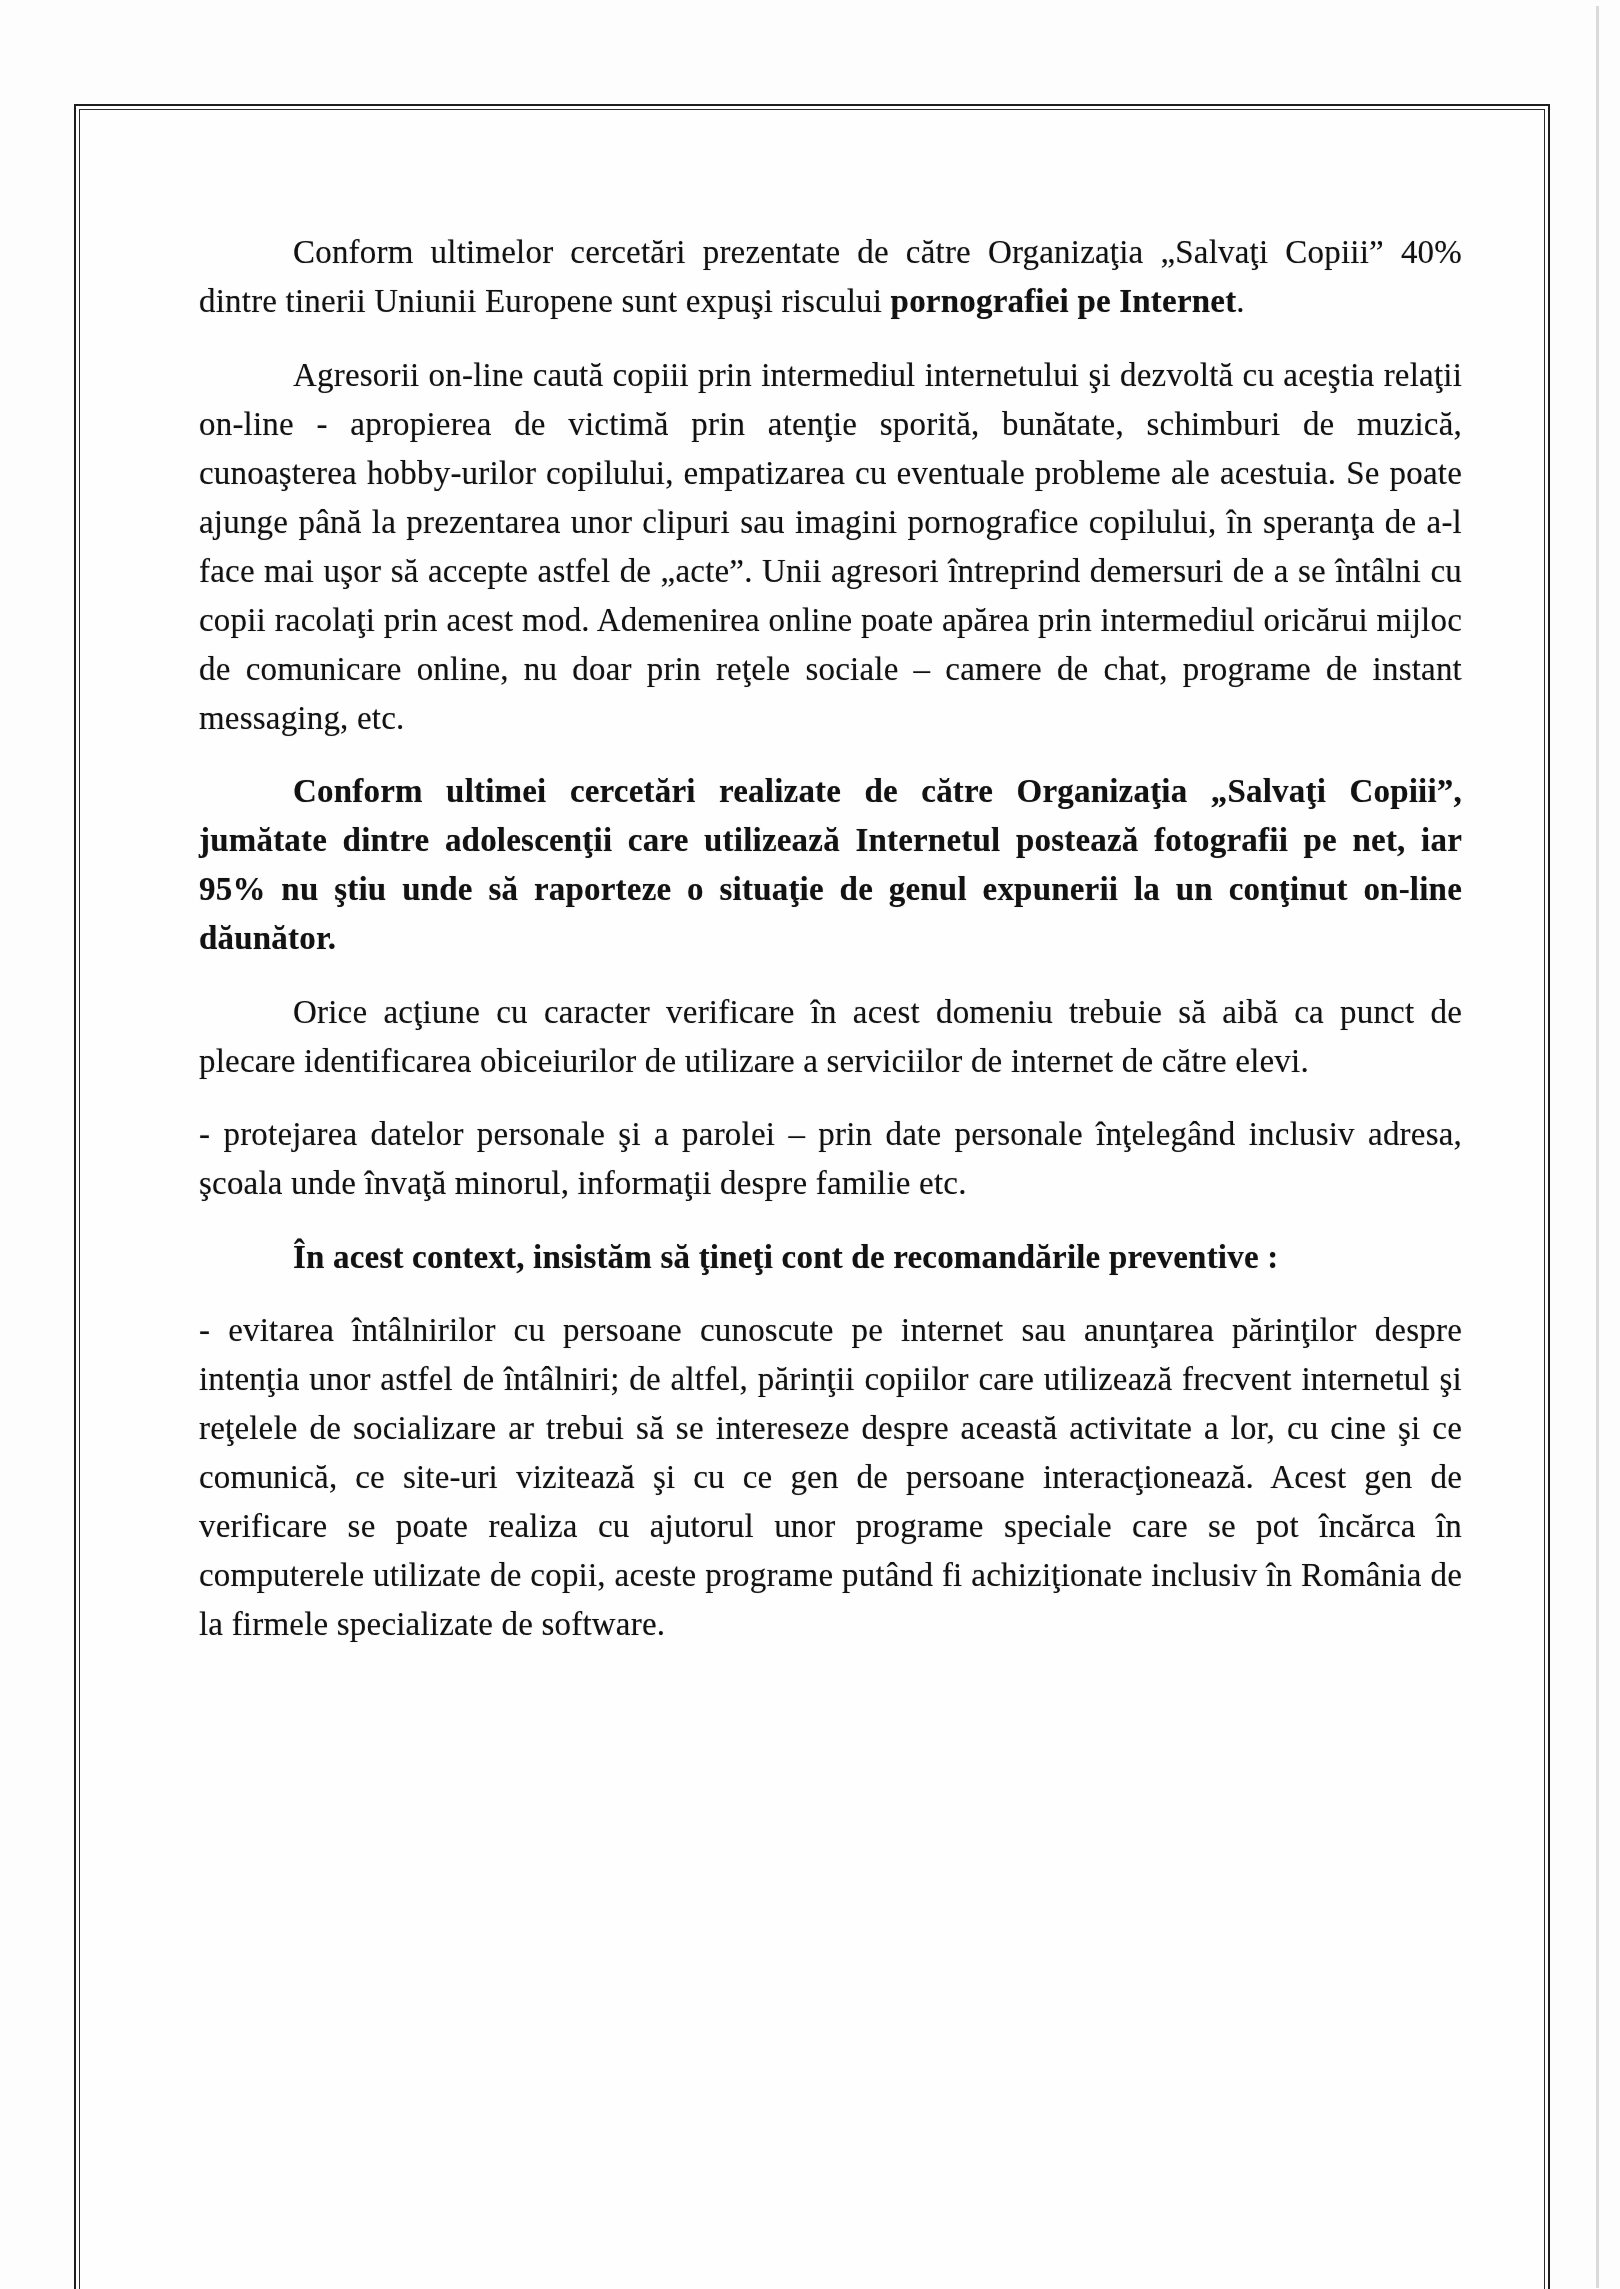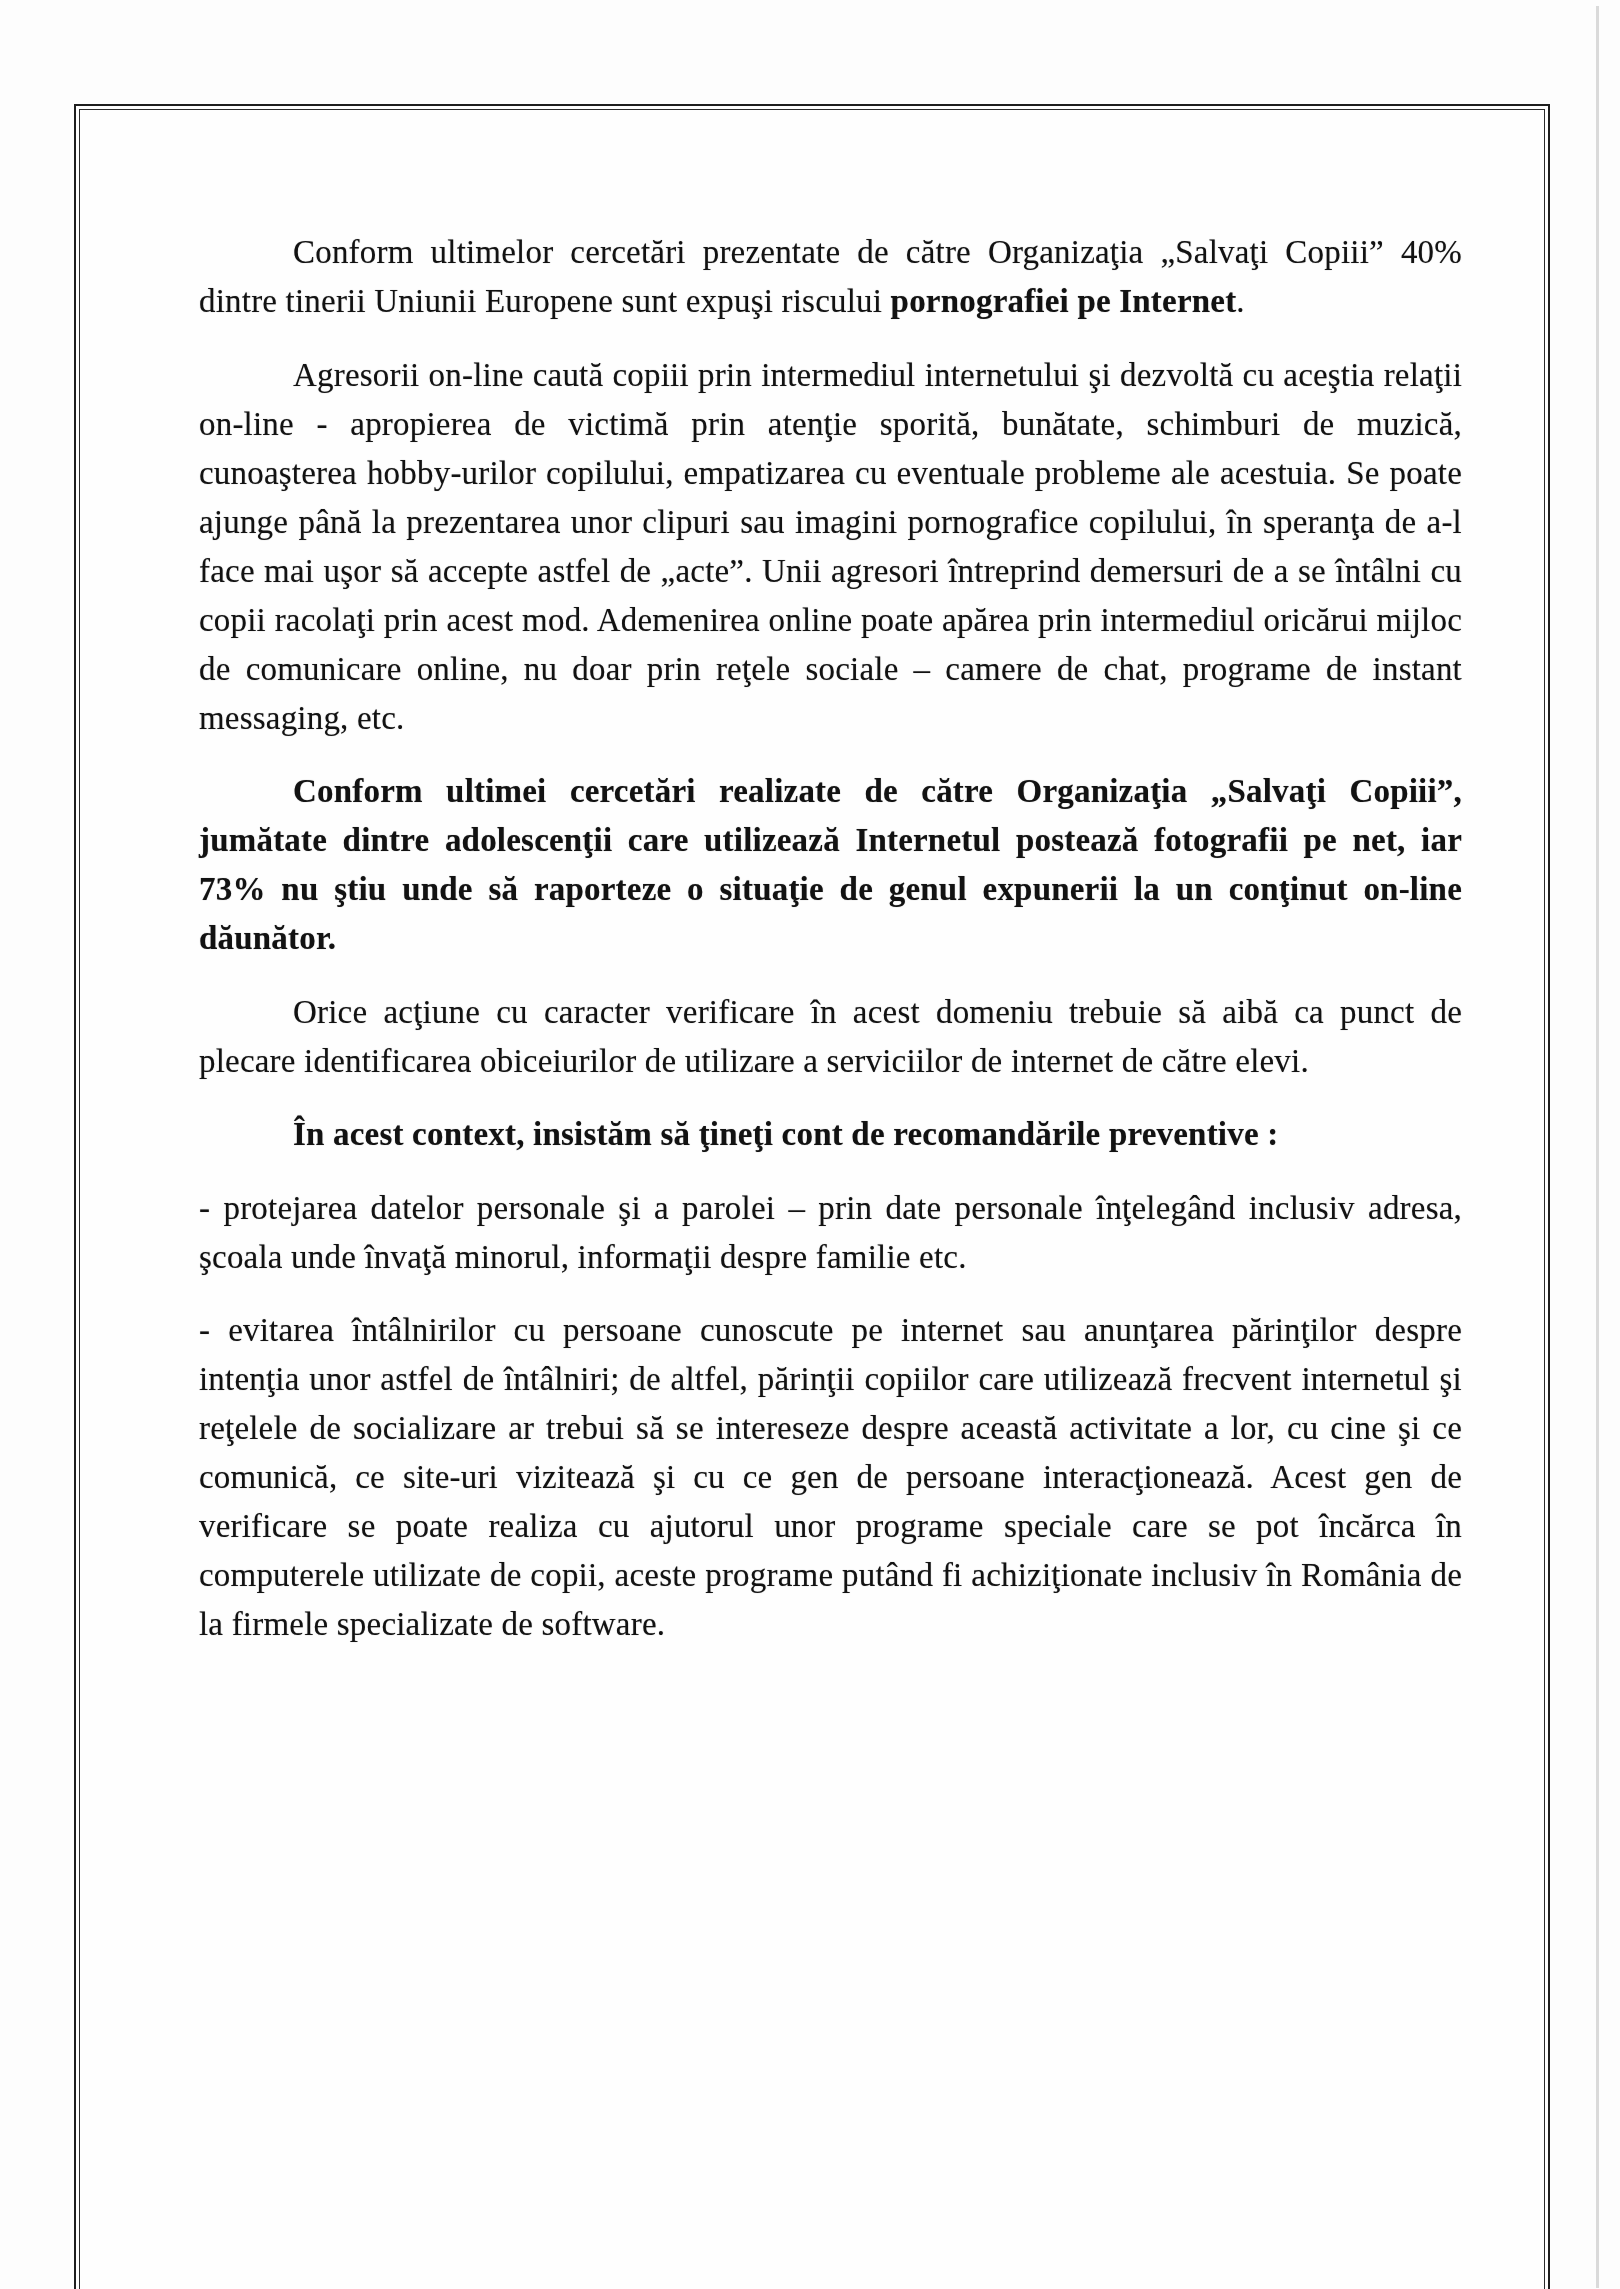--- a/index.html
+++ b/index.html
@@ -65,27 +65,27 @@
 <body>
 
 <div class="frame">
   <div class="content">
 
     <p class="para indent"><span>Conform ultimelor cercetări prezentate de către Organizaţia „Salvaţi Copiii” 40% dintre tinerii Uniunii Europene sunt expuşi riscului </span><span class="run-bold">pornografiei pe Internet</span><span>.</span></p>
 
 
     <p class="para indent">Agresorii on-line caută copiii prin intermediul internetului şi dezvoltă cu aceştia relaţii on-line - apropierea de victimă prin atenţie sporită, bunătate, schimburi de muzică, cunoaşterea hobby-urilor copilului, empatizarea cu eventuale probleme ale acestuia. Se poate ajunge până la prezentarea unor clipuri sau imagini pornografice copilului, în speranţa de a-l face mai uşor să accepte astfel de „acte”. Unii agresori întreprind demersuri de a se întâlni cu copii racolaţi prin acest mod. Ademenirea online poate apărea prin intermediul oricărui mijloc de comunicare online, nu doar prin reţele sociale – camere de chat, programe de instant messaging, etc.</p>
 
-    <p class="para indent bold">Conform ultimei cercetări realizate de către Organizaţia „Salvaţi Copiii”, jumătate dintre adolescenţii care utilizează Internetul postează fotografii pe net, iar 73% nu ştiu unde să raporteze o situaţie de genul expunerii la un conţinut on-line dăunător.</p>
+    <p class="para indent bold">Conform ultimei cercetări realizate de către Organizaţia „Salvaţi Copiii”, jumătate dintre adolescenţii care utilizează Internetul postează fotografii pe net, iar 95% nu ştiu unde să raporteze o situaţie de genul expunerii la un conţinut on-line dăunător.</p>
 
     <p class="para indent">Orice acţiune cu caracter verificare în acest domeniu trebuie să aibă ca punct de plecare identificarea obiceiurilor de utilizare a serviciilor de internet de către elevi.</p>
 
+    <p class="para">- protejarea datelor personale şi a parolei – prin date personale înţelegând inclusiv adresa, şcoala unde învaţă minorul, informaţii despre familie etc.</p>
+
     <p class="para indent bold">În acest context, insistăm să ţineţi cont de recomandările preventive :</p>
-
-    <p class="para">- protejarea datelor personale şi a parolei – prin date personale înţelegând inclusiv adresa, şcoala unde învaţă minorul, informaţii despre familie etc.</p>
 
     <p class="para">- evitarea întâlnirilor cu persoane cunoscute pe internet sau anunţarea părinţilor despre intenţia unor astfel de întâlniri; de altfel, părinţii copiilor care utilizează frecvent internetul şi reţelele de socializare ar trebui să se intereseze despre această activitate a lor, cu cine şi ce comunică, ce site-uri vizitează şi cu ce gen de persoane interacţionează. Acest gen de verificare se poate realiza cu ajutorul unor programe speciale care se pot încărca în computerele utilizate de copii, aceste programe putând fi achiziţionate inclusiv în România de la firmele specializate de software.</p>
 
   </div>
 </div>
 
 <div class="scan-artifact"></div>
 
 
 </body></html>

